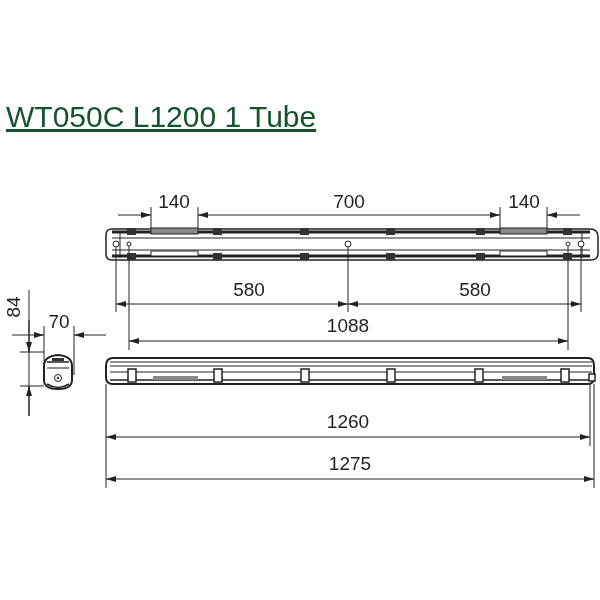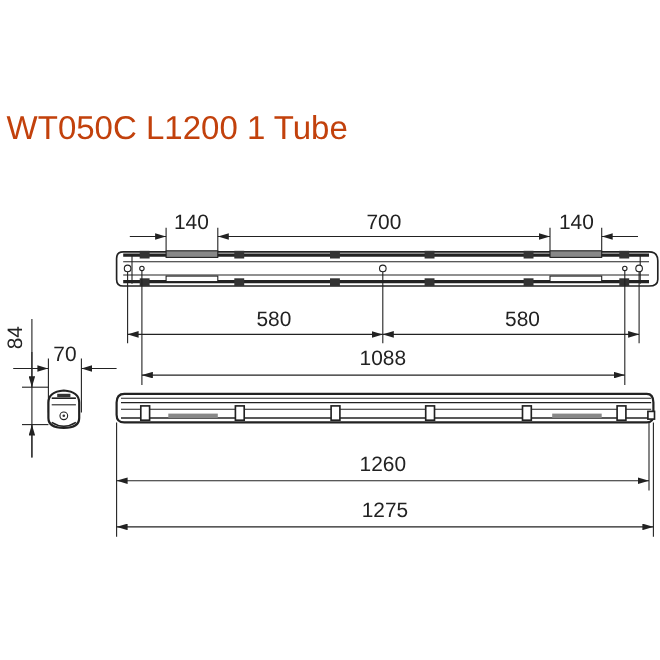--- a/index.html
+++ b/index.html
@@ -1,17 +1,17 @@
 <!DOCTYPE html>
 <html><head>
 <meta charset="utf-8">
 <style>
   html, body { margin: 0; padding: 0; background: #ffffff; }
   body { width: 600px; height: 600px; position: relative; overflow: hidden; font-family: "Liberation Sans", sans-serif; }
-  .title { position: absolute; left: 6px; top: 100px; font-size: 30px; color: #c2410c; letter-spacing: 0px; white-space: nowrap; }
+  .title { position: absolute; left: 6px; top: 100px; font-size: 30px; color: #14532d; letter-spacing: 0px; white-space: nowrap; text-decoration: underline; }
   svg { position: absolute; left: 0; top: 0; }
   .dim { font-family: "Liberation Sans", sans-serif; font-size: 19px; fill: #222; }
 </style>
 </head>
 <body>
 
 <div class="title">WT050C L1200 1 Tube</div>
 
 <svg width="600" height="600" viewBox="0 0 600 600">
   <defs>

